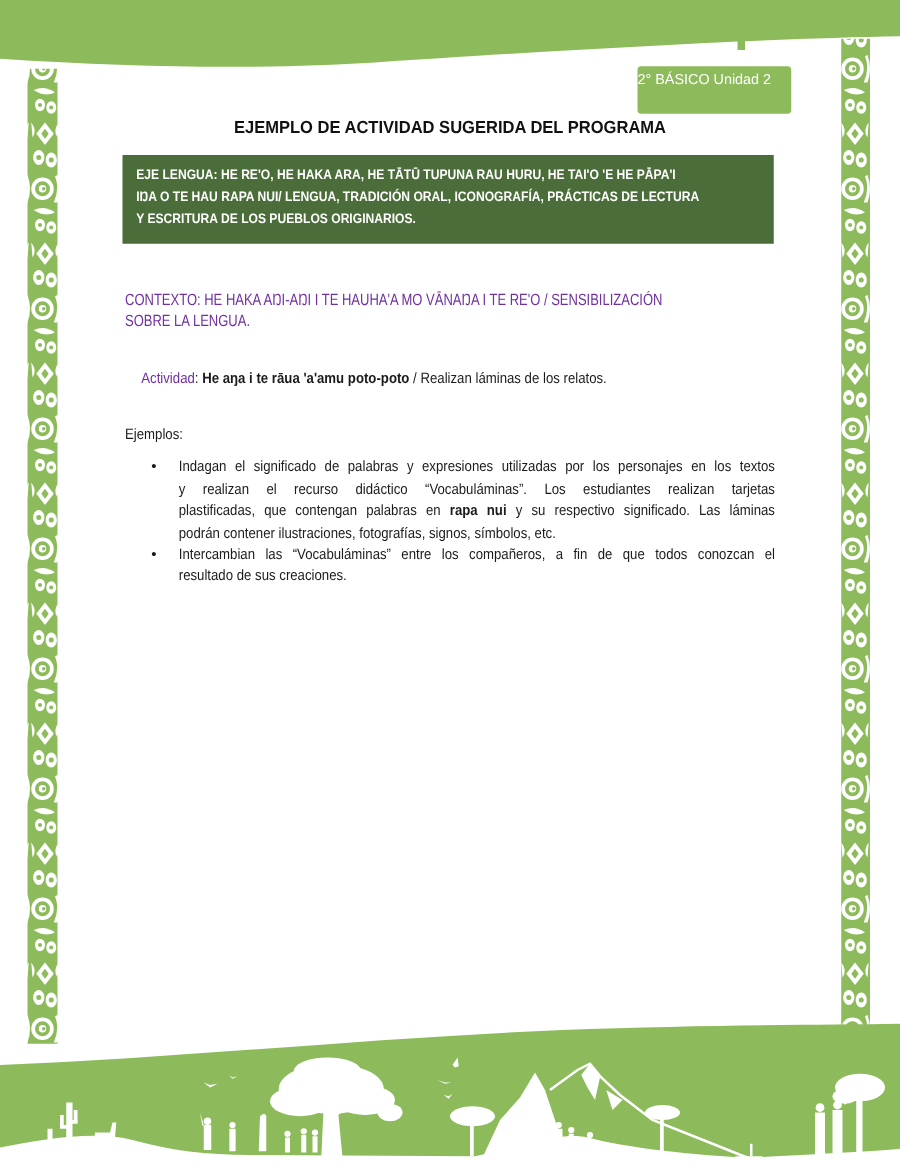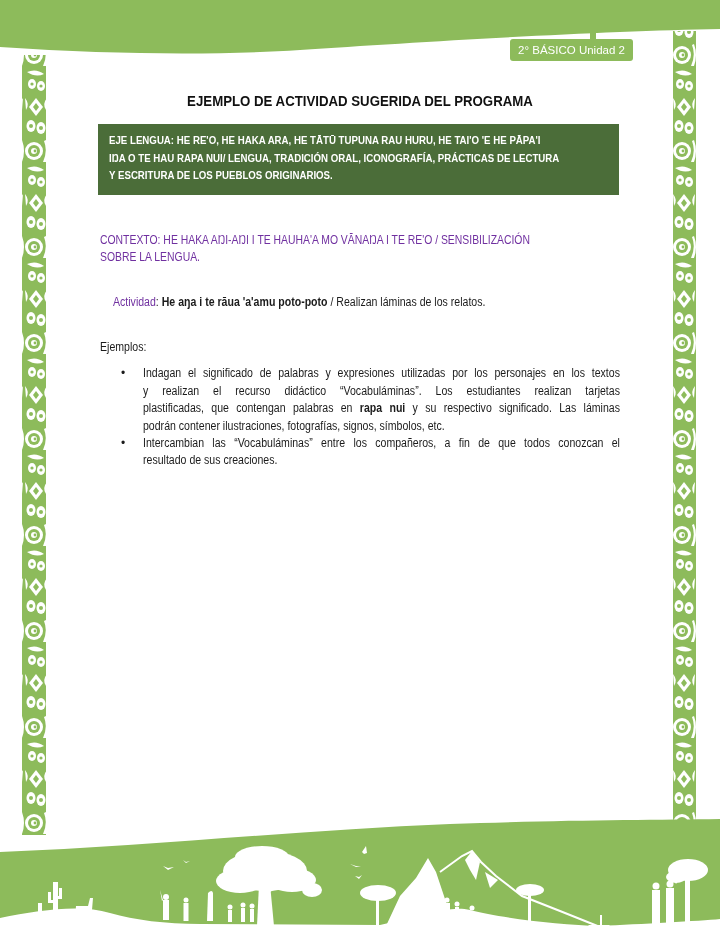--- a/index.html
+++ b/index.html
@@ -1,21 +1,21 @@
 <!DOCTYPE html>
 <html><head>
 <meta charset="utf-8">
 <style>
   html, body { margin:0; padding:0; }
   body { width:720px; height:932px; position:relative; overflow:hidden; background:#ffffff;
          font-family:"Liberation Sans", sans-serif; color:#1b1b1b; }
   #deco { position:absolute; left:0; top:0; width:720px; height:932px; z-index:0; }
   .abs { position:absolute; z-index:1; white-space:nowrap; }
-  .badge { left:510px; top:39px; width:123px; height:22px; border-radius:3px; background:#8dbb5b;
-           color:#ffffff; font-size:11.5px; line-height:22px; text-align:center; }
+  .badge { left:510px; top:53px; width:123px; height:38px; border-radius:3px; background:#8dbb5b;
+           color:#ffffff; font-size:11.5px; line-height:22px; }
   .title { left:0; top:92px; width:720px; text-align:center; font-weight:bold; font-size:14px;
            line-height:18px; color:#111; transform:scaleX(0.945); transform-origin:50% 50%; }
   .eje-box { left:98px; top:124px; width:521px; height:71px; background:#4b6d39; }
   .eje-line { left:109px; height:18px; line-height:18px; font-weight:bold; font-size:11px; color:#ffffff;
               transform:scaleX(0.88); transform-origin:0 50%; }
   .ctx-line { left:100px; height:18px; line-height:18px; font-size:13px; color:#7030a0;
               transform:scaleX(0.8); transform-origin:0 50%; }
   .body-line { height:18px; line-height:18px; font-size:12px; color:#1b1b1b;
                transform:scaleX(0.88); transform-origin:0 50%; }
   .jline { left:143px; width:542px; text-align:justify; text-align-last:justify; }

